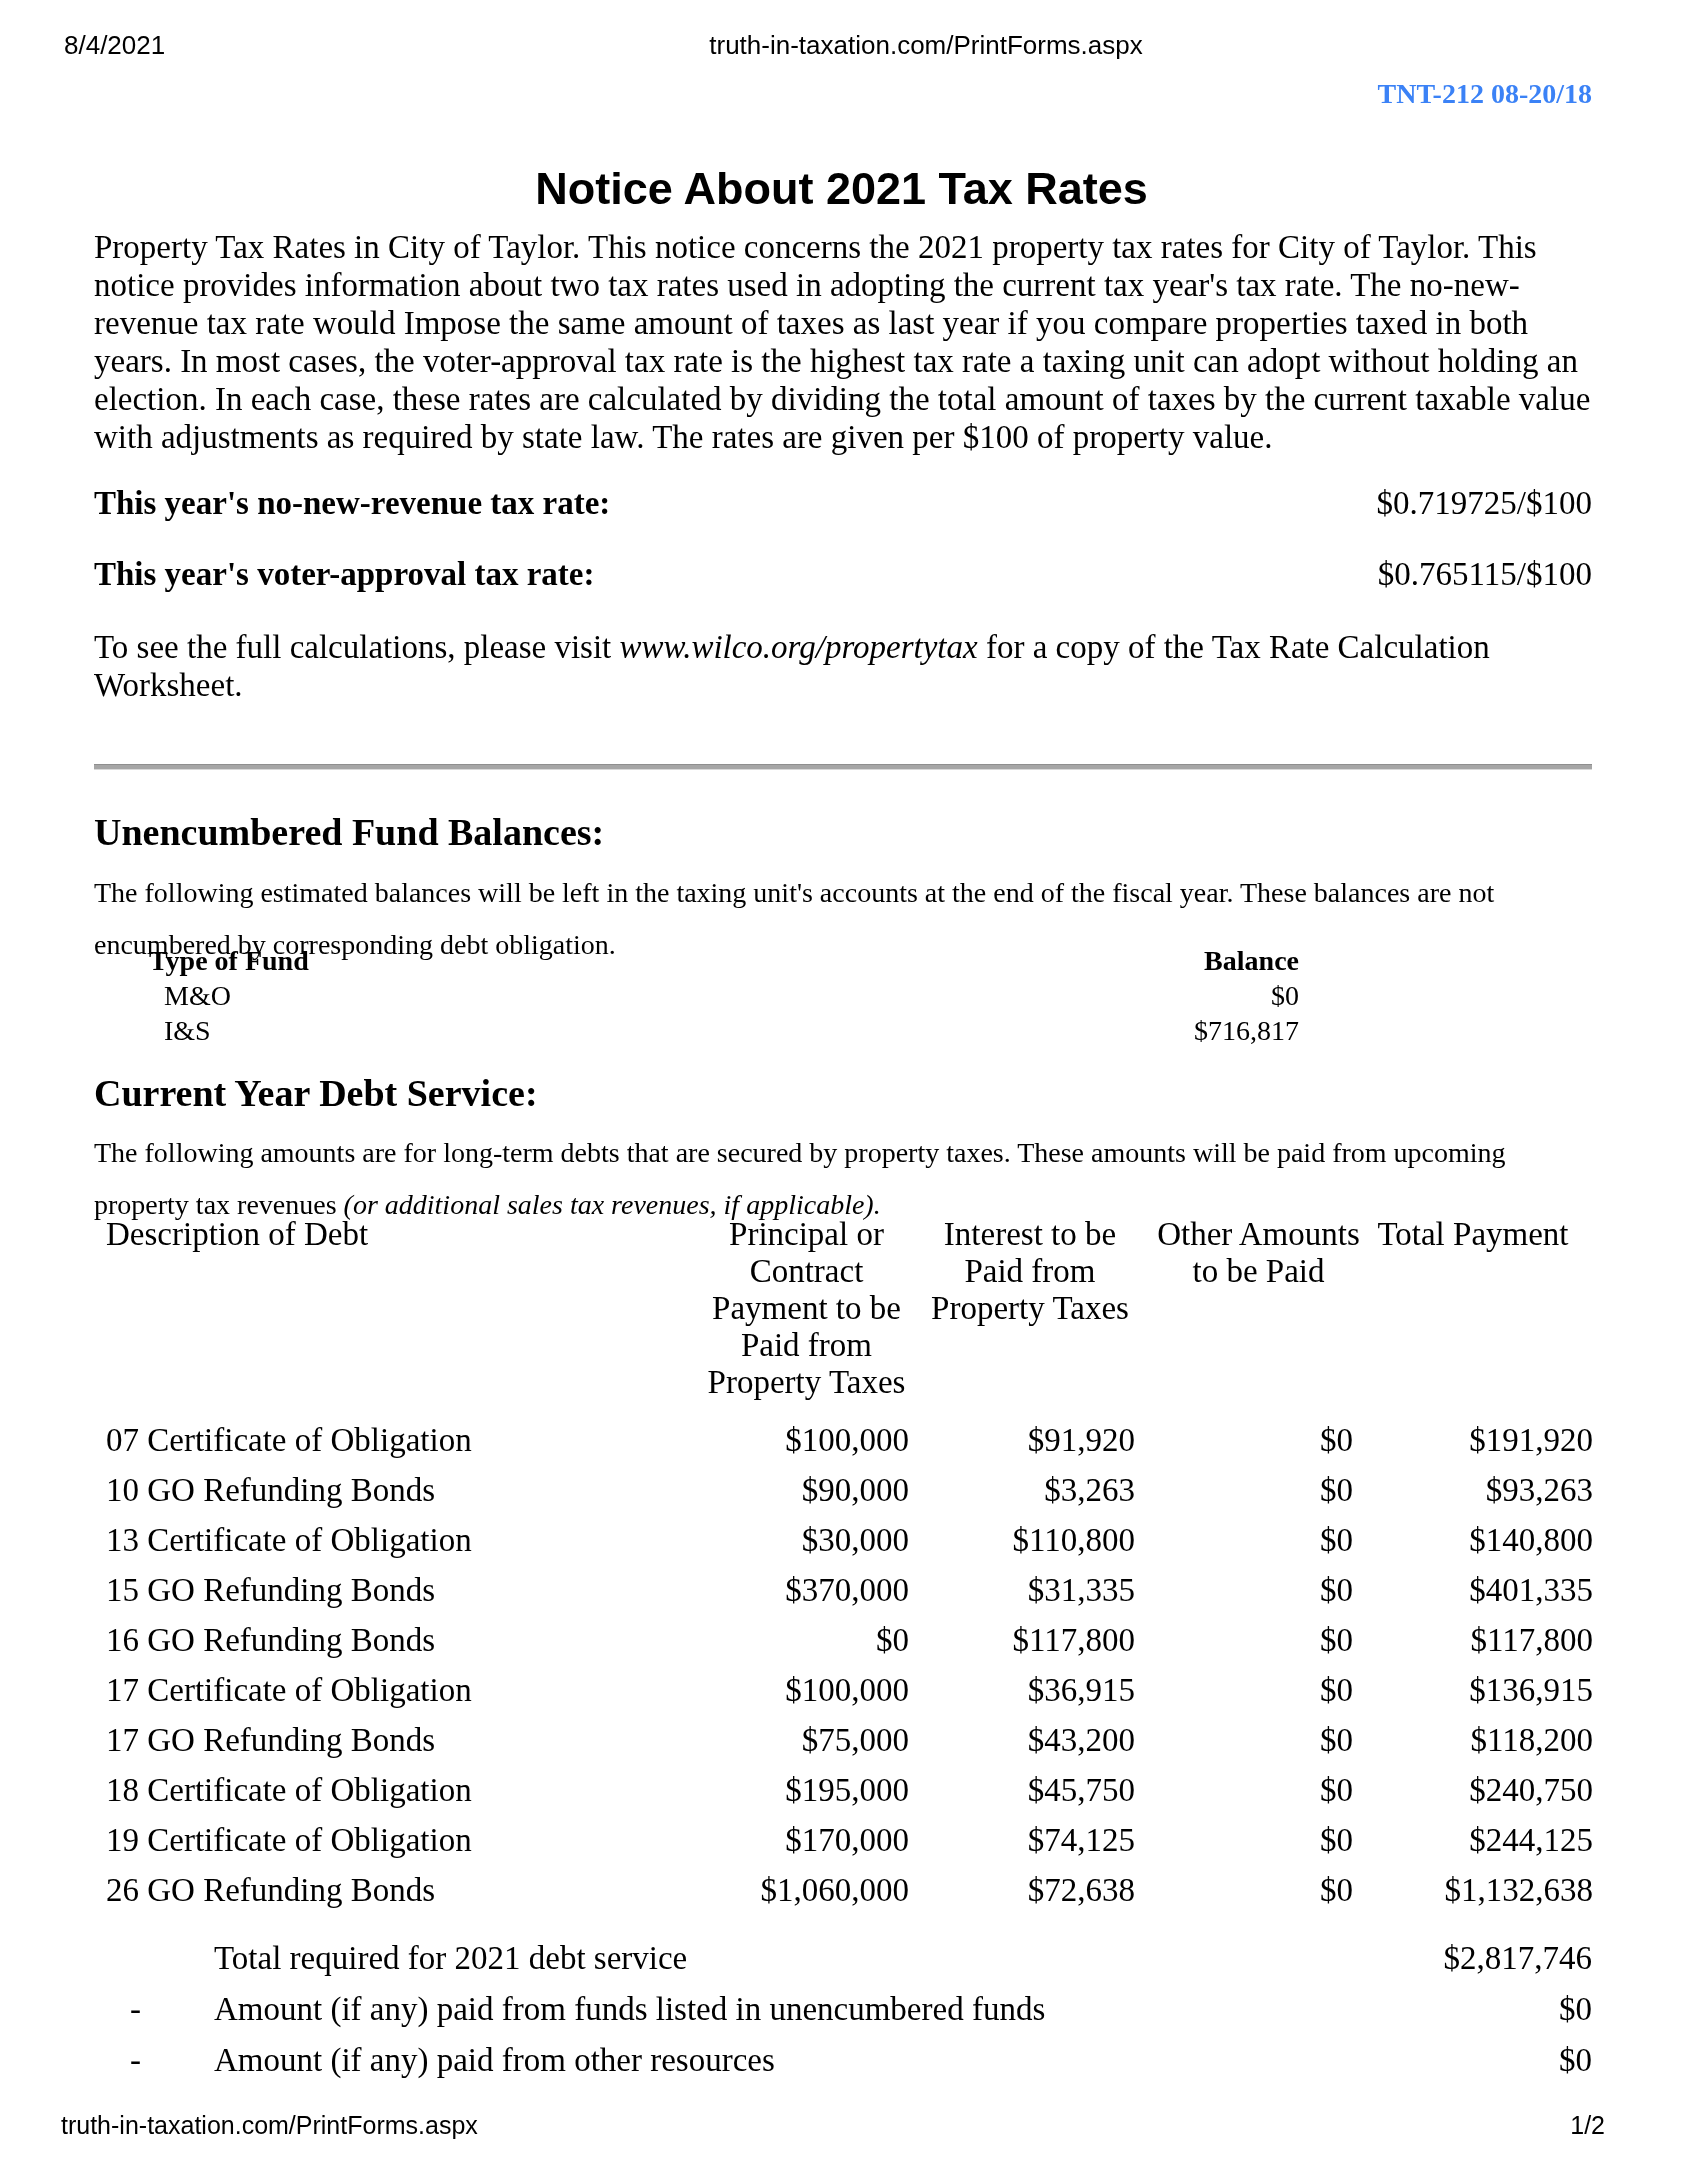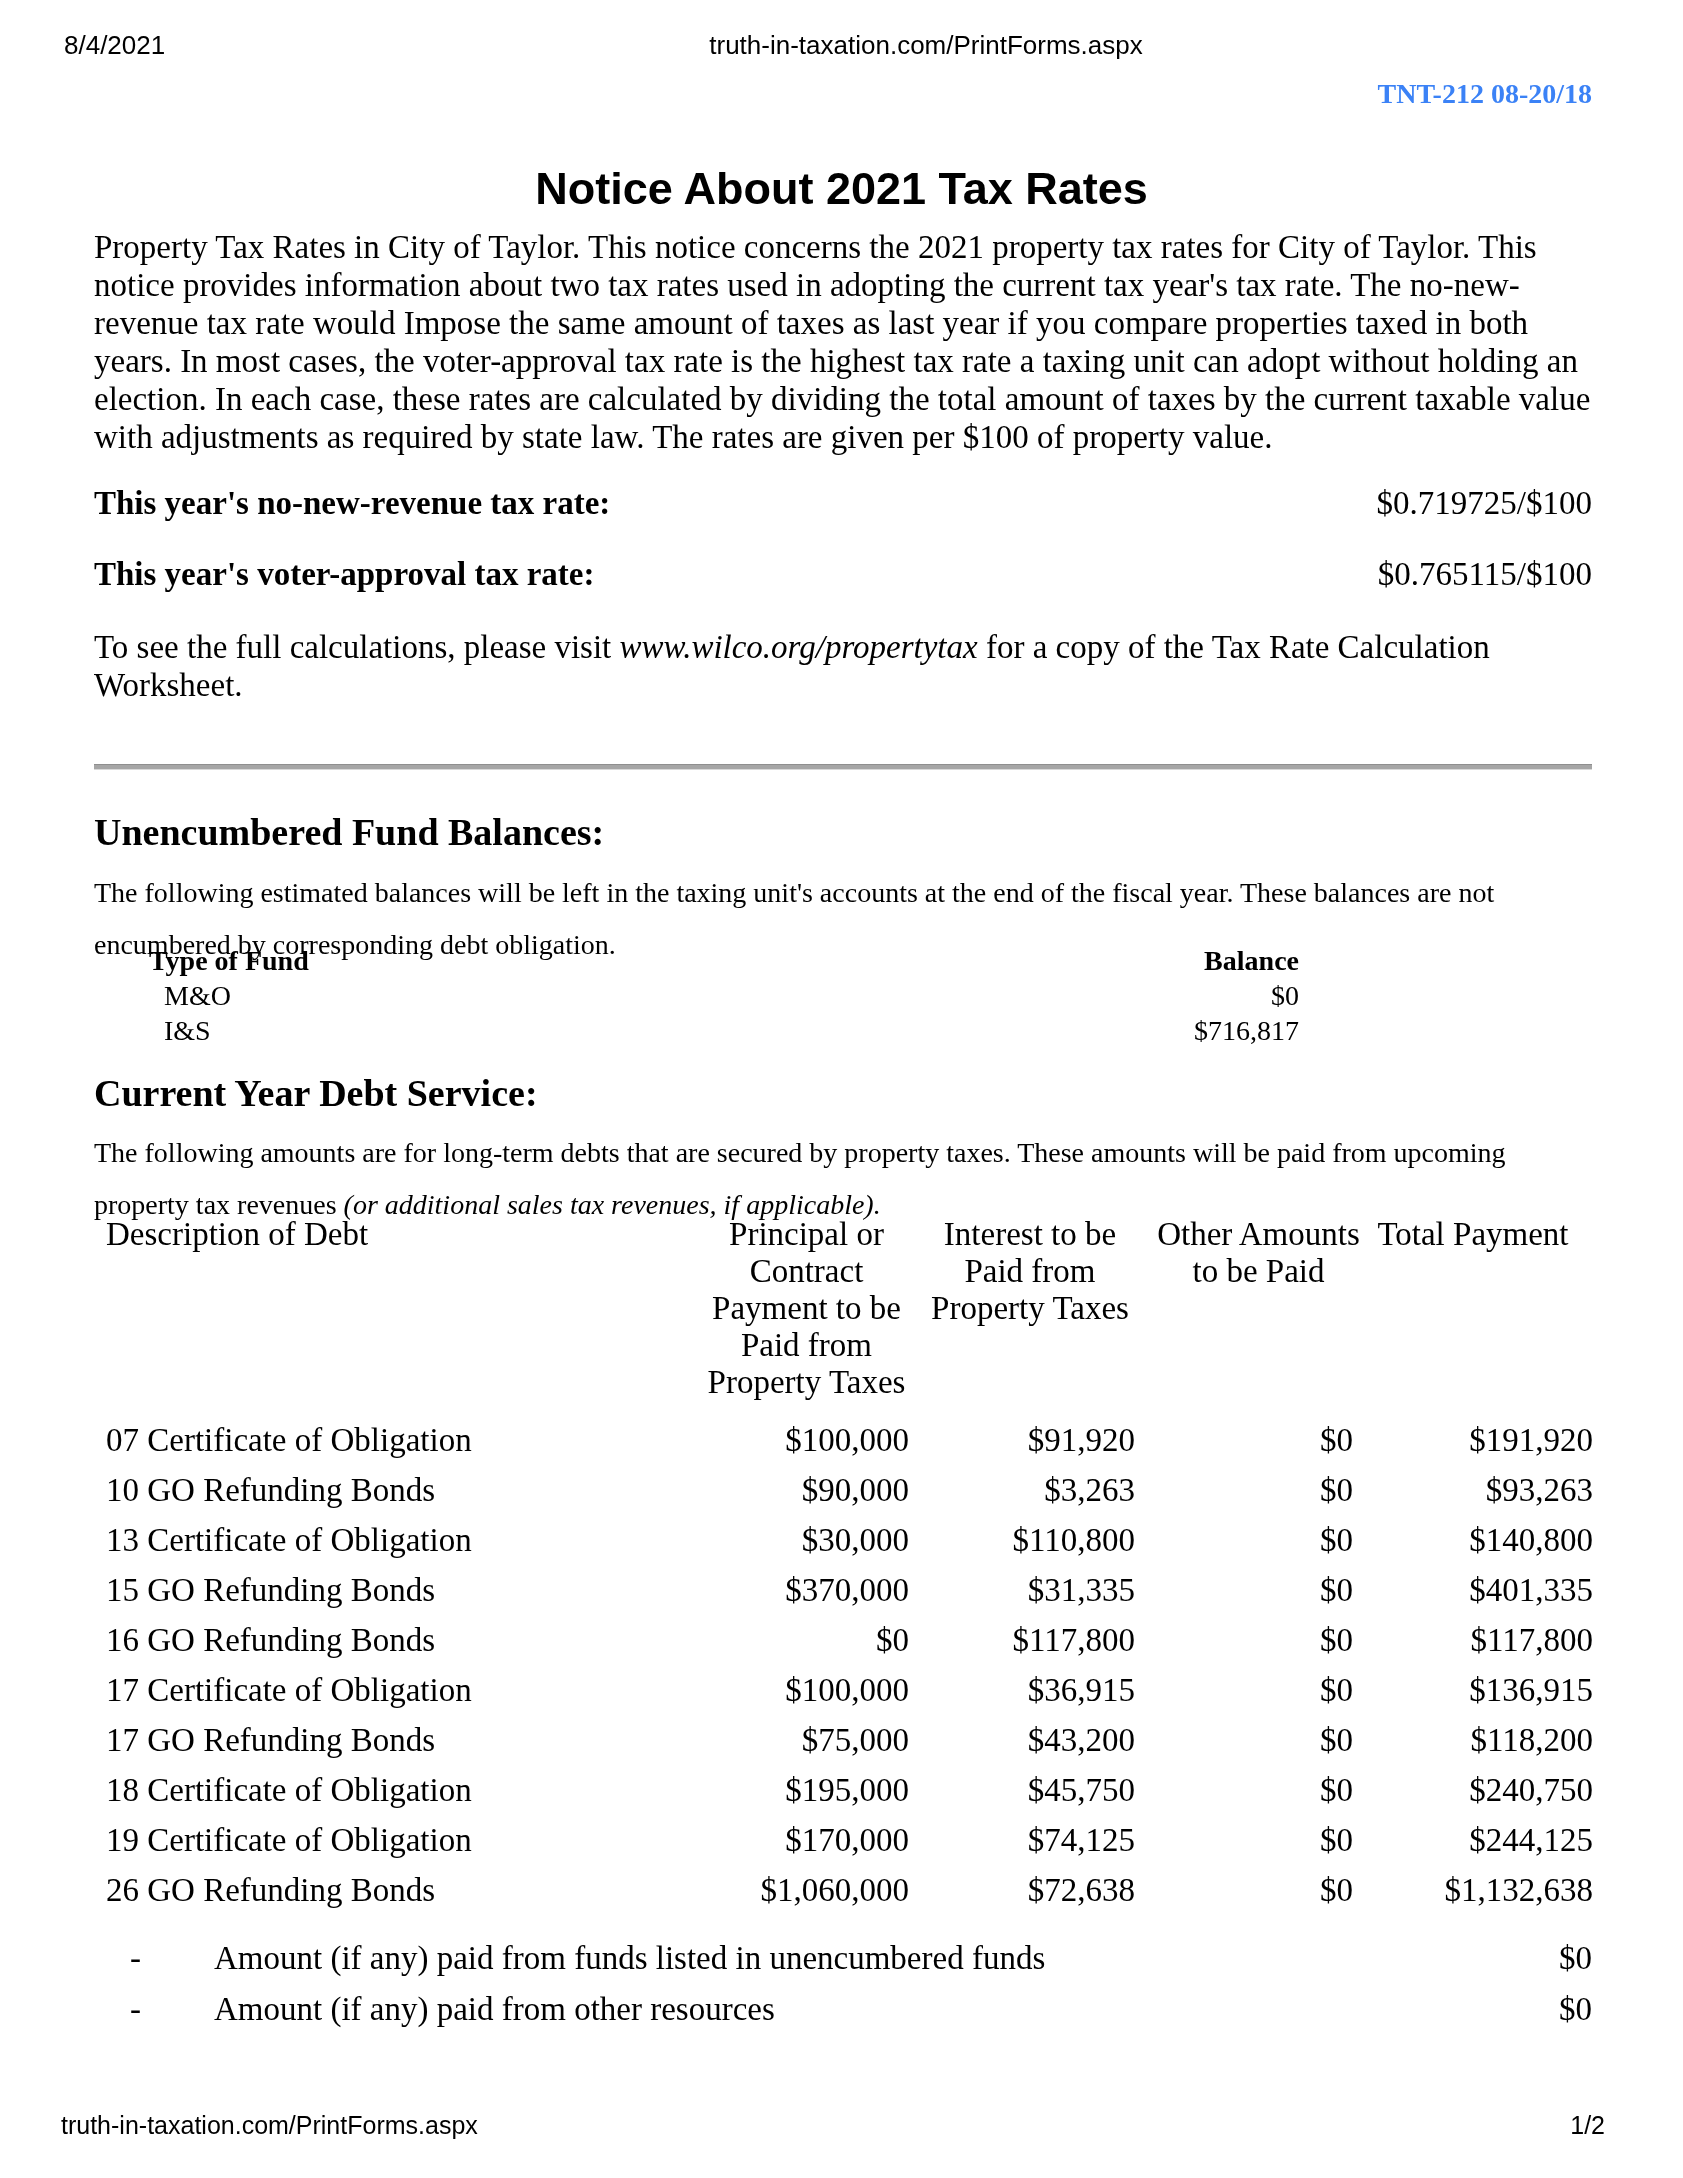--- a/index.html
+++ b/index.html
@@ -248,20 +248,25 @@
         <td class="num">$72,638</td>
         <td class="num">$0</td>
         <td class="num">$1,132,638</td>
       </tr>
     </tbody>
   </table>
 
   <table class="totals-table">
     <tbody>
       <tr>
+        <td class="pfx"></td>
+        <td class="lbl">Total required for 2021 debt service</td>
+        <td class="val">$2,817,746</td>
+      </tr>
+      <tr>
         <td class="pfx">-</td>
         <td class="lbl">Amount (if any) paid from funds listed in unencumbered funds</td>
         <td class="val">$0</td>
       </tr>
       <tr>
         <td class="pfx">-</td>
         <td class="lbl">Amount (if any) paid from other resources</td>
         <td class="val">$0</td>
       </tr>
     </tbody>

